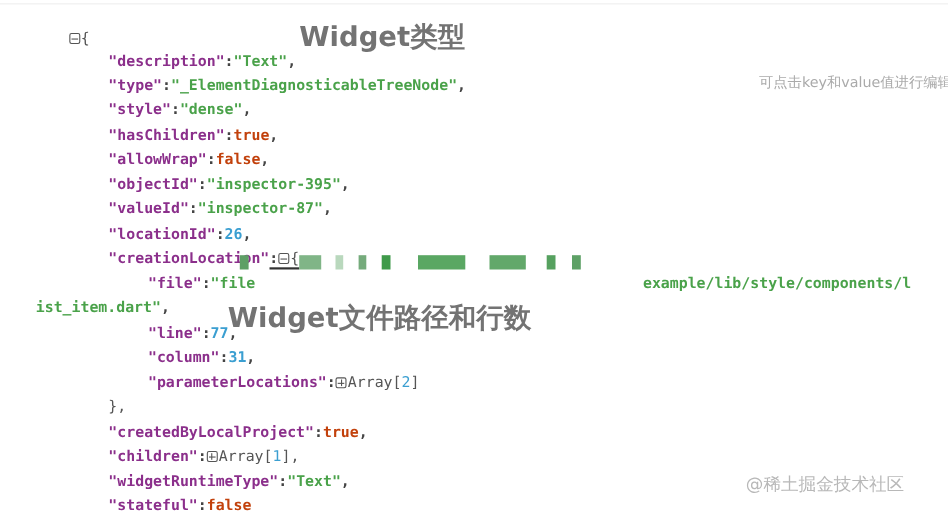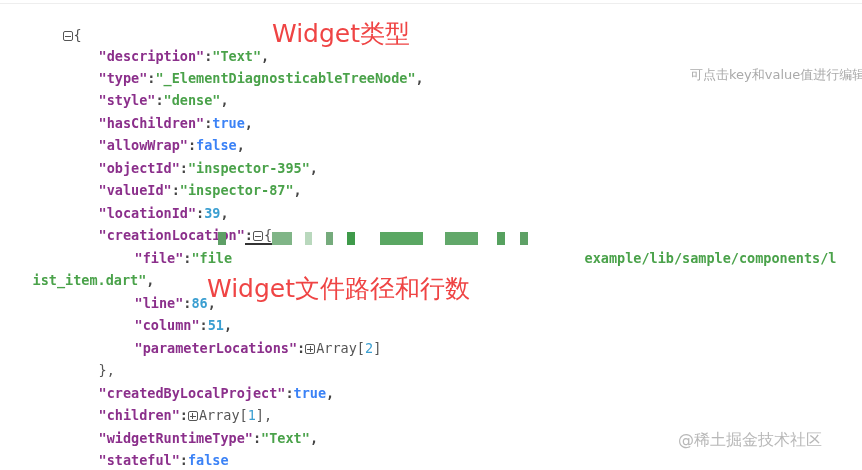--- a/index.html
+++ b/index.html
@@ -10,35 +10,35 @@
     }
     .top-line { position: absolute; left: 0; top: 3px; width: 862px; height: 1px; background: #eeeeee; }
     .code {
       position: absolute; left: 0; top: 0;
       font-family: "DejaVu Sans Mono", monospace;
       font-size: 13.5px; font-weight: bold; color: #333;
     }
     .line { position: absolute; white-space: pre; height: 22px; line-height: 22px; }
     .k { color: #8b2f8b; }
     .s { color: #4aa24a; }
-    .b { color: #3b82f6; }
+    .b { color: #c2410c; }
     .n { color: #3b9fd1; }
     .p { color: #444; }
     .plain { color: #555; font-weight: normal; }
     .tog {
       display: inline-block; width: 10px; height: 10px; border: 1px solid #555;
       border-radius: 2px; position: relative; vertical-align: -1px; margin-right: 1px;
       box-sizing: border-box;
     }
     .tog::before { content: ""; position: absolute; left: 1px; right: 1px; top: 3.5px; height: 1px; background: #555; }
     .tog.plus::after { content: ""; position: absolute; top: 1px; bottom: 1px; left: 3.5px; width: 1px; background: #555; }
     .underlined { border-bottom: 2px solid #333; }
     .annot {
-      position: absolute; color: #ef4444;
-      font-family: "DejaVu Sans", sans-serif; font-size: 25px; font-weight: normal;
+      position: absolute; color: #737373;
+      font-family: "DejaVu Sans", sans-serif; font-size: 25px; font-weight: bold;
       white-space: nowrap;
     }
     .hint {
       position: absolute; left: 690px; top: 66px; color: #aaaaaa;
       font-family: "DejaVu Sans", sans-serif; font-size: 13px; white-space: nowrap;
     }
     .watermark {
       position: absolute; left: 678px; top: 430px; color: #b8b8b8;
       font-family: "DejaVu Sans", sans-serif; font-size: 16px; white-space: nowrap;
     }
@@ -77,21 +77,21 @@
 
   <div class="line" style="left:66px; top:135px;">
     <span class="k">"objectId"</span><span class="p">:</span><span class="s">"inspector-395"</span><span class="p">,</span>
   </div>
 
   <div class="line" style="left:66px; top:157px;">
     <span class="k">"valueId"</span><span class="p">:</span><span class="s">"inspector-87"</span><span class="p">,</span>
   </div>
 
   <div class="line" style="left:66px; top:180px;">
-    <span class="k">"locationId"</span><span class="p">:</span><span class="n">39</span><span class="p">,</span>
+    <span class="k">"locationId"</span><span class="p">:</span><span class="n">26</span><span class="p">,</span>
   </div>
 
   <div class="line" style="left:66px; top:202px;">
     <span class="k">"creationLocation"</span><span class="underlined"><span class="p">:</span><span class="tog"></span><span class="p plain">{</span></span>
   </div>
 
   <div class="line" style="left:102px; top:225px;">
     <span class="k">"file"</span><span class="p">:</span><span class="s">"file</span>
   </div>
 
@@ -101,33 +101,33 @@
     <div class="redact" style="left:305px; width:7px; background:#b9d8bd;"></div>
     <div class="redact" style="left:326px; width:7px; background:#75ab7c;"></div>
     <div class="redact" style="left:347px; width:8px; background:#3f9a4a;"></div>
     <div class="redact" style="left:380px; width:43px; background:#5aa763;"></div>
     <div class="redact" style="left:445px; width:33px; background:#62a86a;"></div>
     <div class="redact" style="left:497px; width:8px; background:#56a15f;"></div>
     <div class="redact" style="left:520px; width:8px; background:#5ea166;"></div>
   </div>
 
   <div class="line" style="left:552px; top:225px;">
-    <span class="s">example/lib/sample/components/l</span>
+    <span class="s">example/lib/style/components/l</span>
   </div>
 
   <div class="line" style="left:0px; top:247px;">
     <span class="s">ist_item.dart"</span><span class="p">,</span>
   </div>
 
   <div class="line" style="left:102px; top:270px;">
-    <span class="k">"line"</span><span class="p">:</span><span class="n">86</span><span class="p">,</span>
+    <span class="k">"line"</span><span class="p">:</span><span class="n">77</span><span class="p">,</span>
   </div>
 
   <div class="line" style="left:102px; top:292px;">
-    <span class="k">"column"</span><span class="p">:</span><span class="n">51</span><span class="p">,</span>
+    <span class="k">"column"</span><span class="p">:</span><span class="n">31</span><span class="p">,</span>
   </div>
 
   <div class="line" style="left:102px; top:315px;">
     <span class="k">"parameterLocations"</span><span class="p">:</span><span class="tog plus"></span><span class="plain">Array</span><span class="plain">[</span><span class="n plain" style="color:#3b9fd1">2</span><span class="plain">]</span>
   </div>
 
   <div class="line" style="left:66px; top:337px;">
     <span class="p plain">},</span>
   </div>
 

